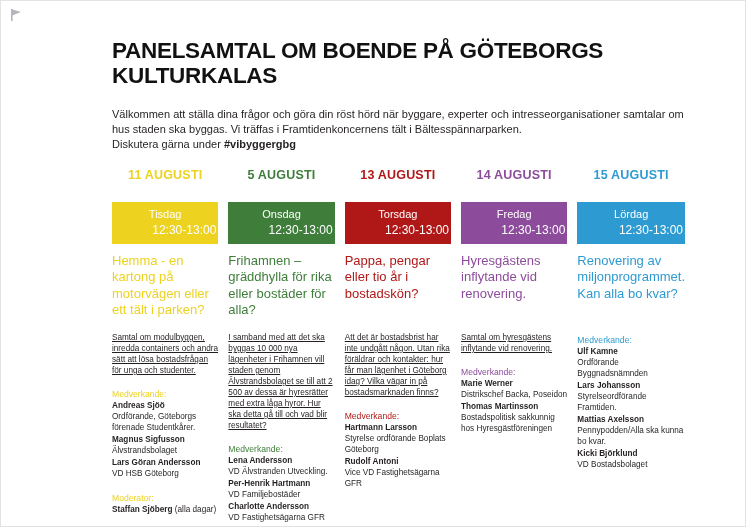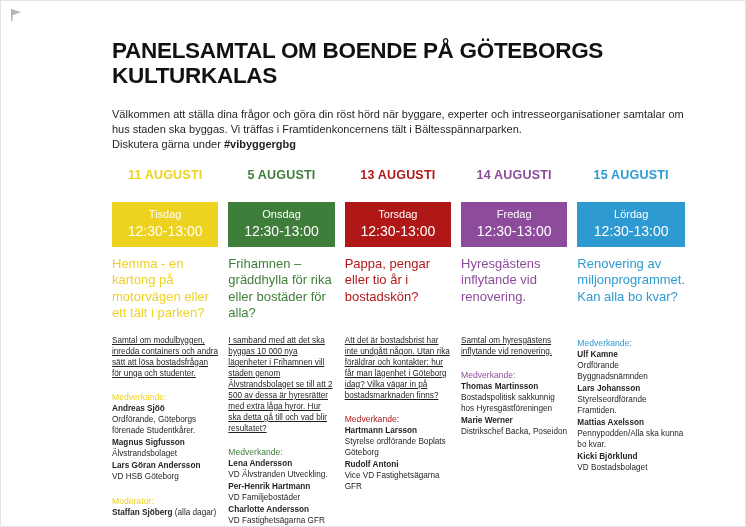--- a/index.html
+++ b/index.html
@@ -48,21 +48,21 @@
     letter-spacing:0.2px;
   }
   .day-box{
     background:var(--col);
     color:#ffffff;
     text-align:center;
     padding:5px 2px 6px 2px;
     margin-bottom:9px;
   }
   .day-box .day{font-size:11px;line-height:1.35;}
-  .day-box .time{font-size:14px;line-height:1.35;}
+  .day-box .time{font-size:12px;line-height:1.35;text-align:right;}
   .session-title{
     color:var(--col);
     font-size:13px;
     line-height:1.26;
     text-align:left;
     min-height:72px;
     margin-bottom:8px;
   }
   .description{
     font-size:8.2px;
@@ -182,26 +182,26 @@
         <div class="date-header">14 AUGUSTI</div>
         <div class="day-box">
           <div class="day">Fredag</div>
           <div class="time">12:30-13:00</div>
         </div>
         <div class="session-title">Hyresgästens inflytande vid renovering.</div>
         <div class="description">Samtal om hyresgästens inflytande vid renovering.</div>
         <div class="mv-label">Medverkande:</div>
         <div class="people">
             <div class="person">
+              <span class="pname">Marie Werner</span>
+              <span class="prole">Distrikschef Backa, Poseidon</span>
+            </div>
+            <div class="person">
               <span class="pname">Thomas Martinsson</span>
               <span class="prole">Bostadspolitisk sakkunnig hos Hyresgästföreningen</span>
-            </div>
-            <div class="person">
-              <span class="pname">Marie Werner</span>
-              <span class="prole">Distrikschef Backa, Poseidon</span>
             </div>
           </div>
       </div>
 
       <div class="column" style="--col: #2e9ad2;">
         <div class="date-header">15 AUGUSTI</div>
         <div class="day-box">
           <div class="day">Lördag</div>
           <div class="time">12:30-13:00</div>
         </div>

